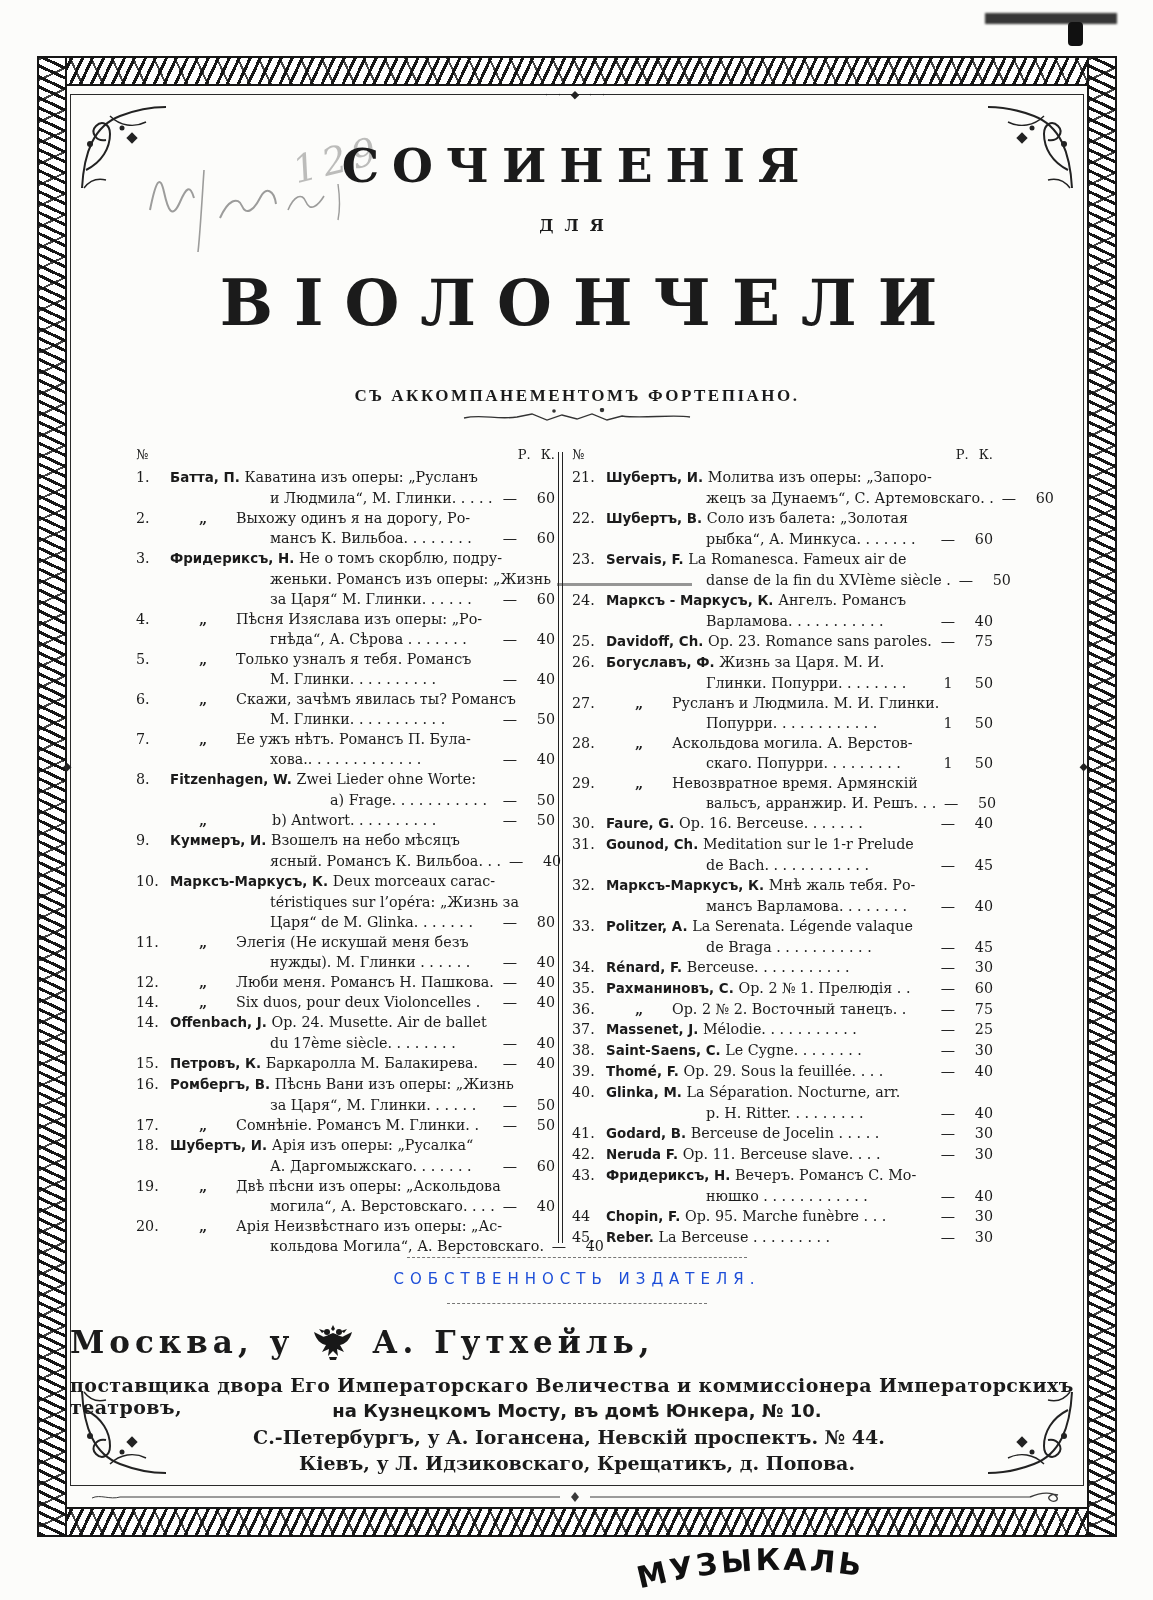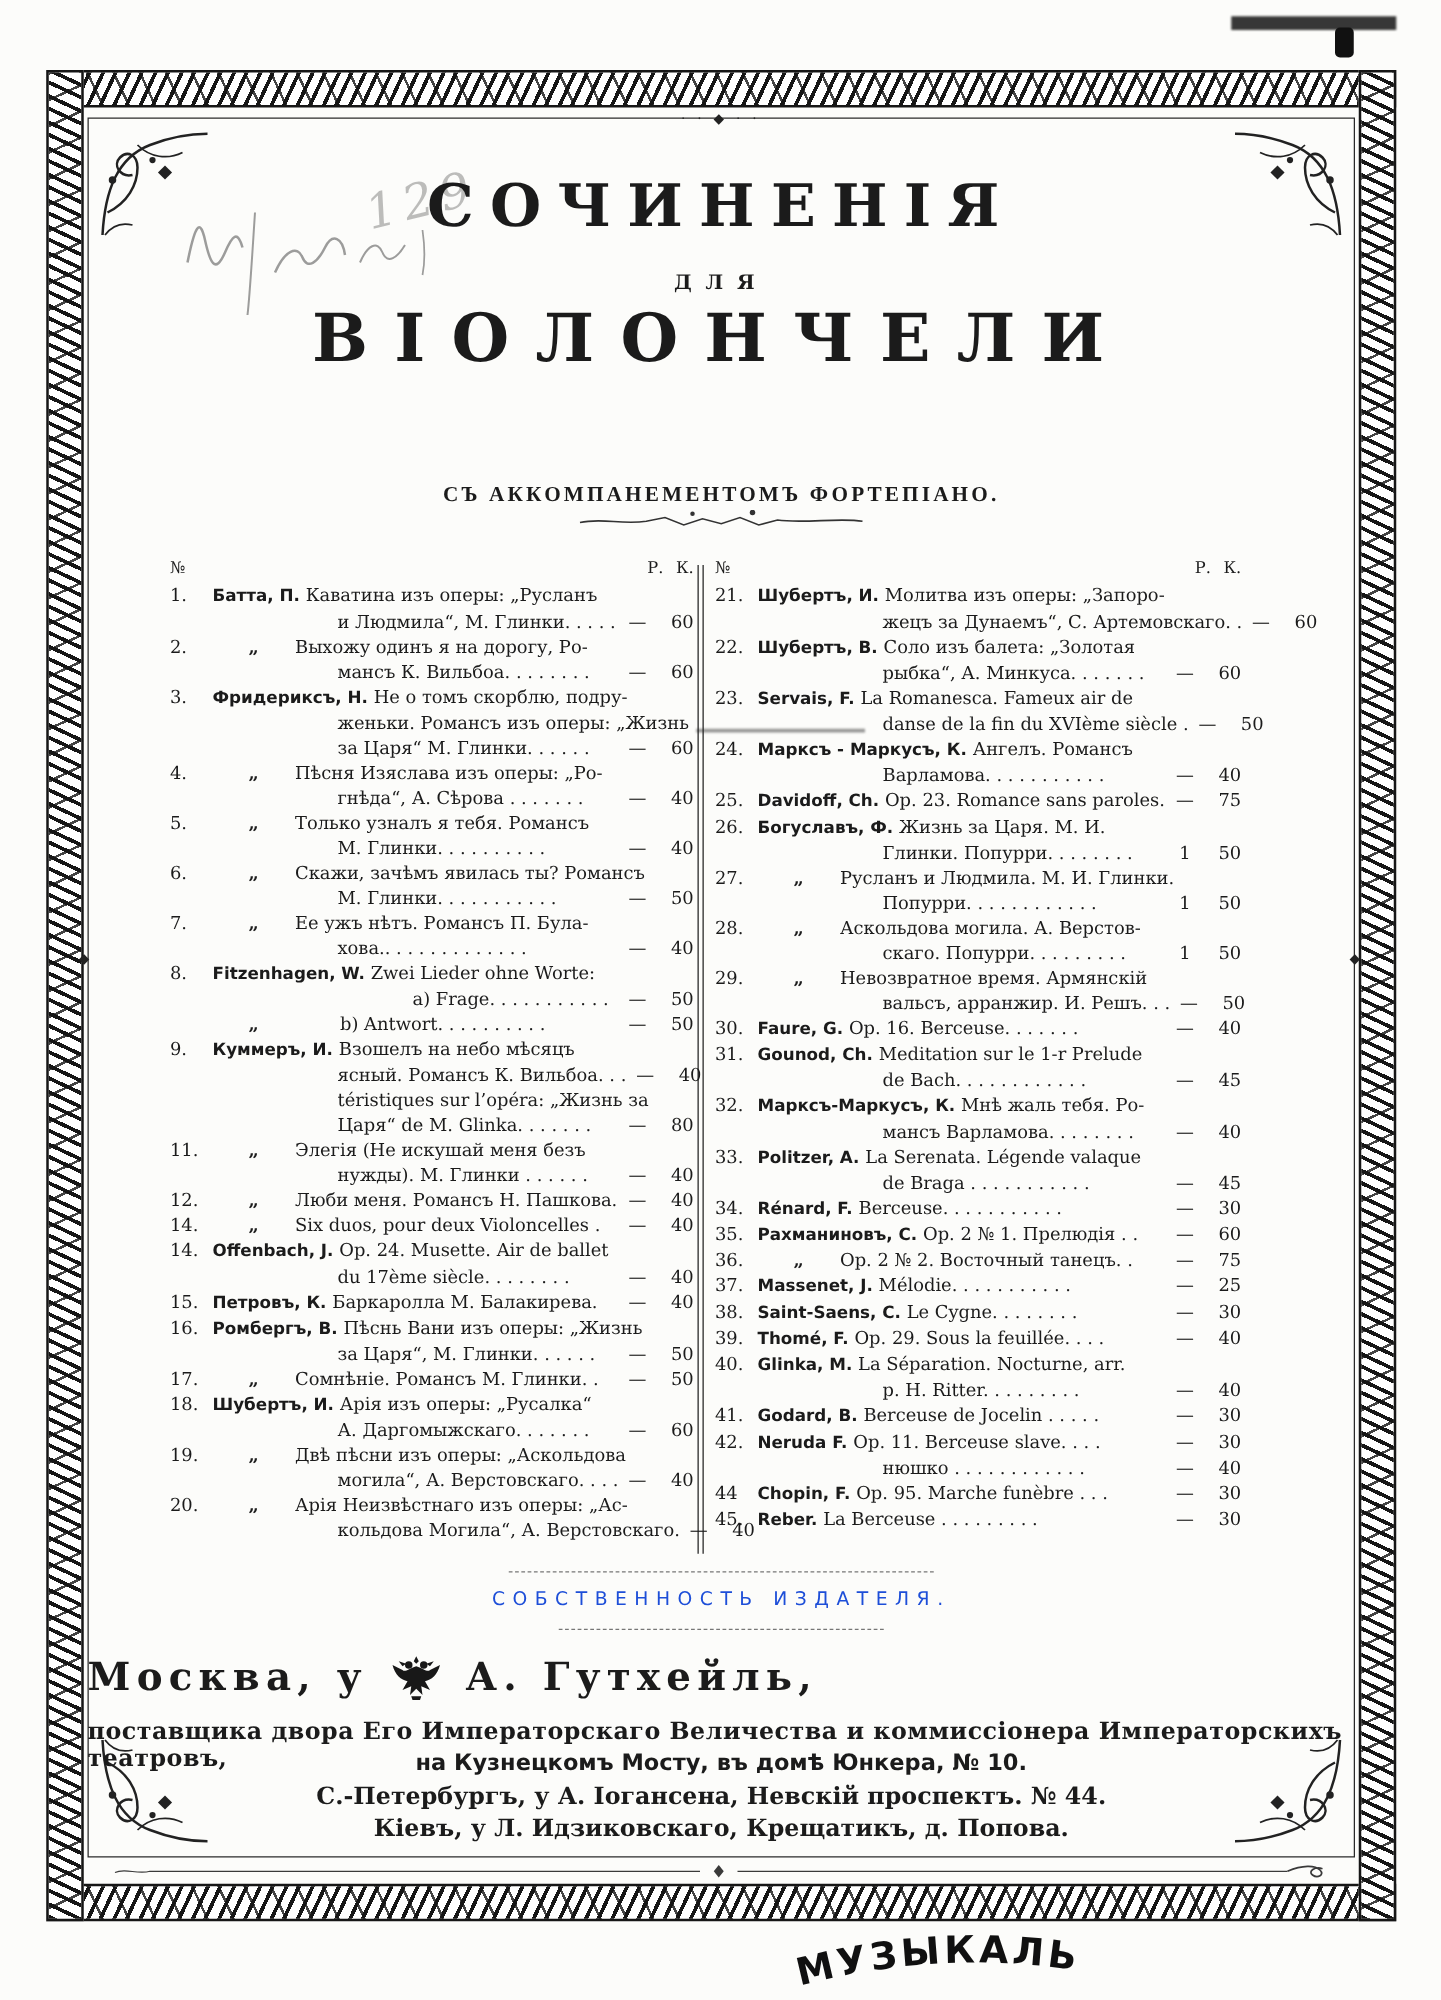--- a/index.html
+++ b/index.html
@@ -40,21 +40,21 @@
 
   
   .hand-number{position:absolute;left:292px;top:138px;font-family:"DejaVu Serif",serif;font-style:italic;
      font-size:38px;color:rgba(20,20,20,.28);transform:rotate(-14deg);letter-spacing:6px;}
   .hand-scribble{position:absolute;left:142px;top:140px;}
 
   
   .tblock{position:absolute;left:70px;width:1014px;text-align:center;}
   .t-small{top:138px;font-size:47px;font-weight:600;letter-spacing:13px;}
   .t-for{top:216px;font-size:16px;font-weight:600;letter-spacing:11px;}
-  .t-main{top:240px;font-size:53px;font-weight:700;letter-spacing:21px;}
+  .t-main{top:266px;font-size:63px;font-weight:700;letter-spacing:21px;padding-left:12px;}
   .t-sub{top:386px;font-size:17px;font-weight:700;letter-spacing:2.5px;font-family:"Liberation Serif",serif;}
   .t-flourish{top:408px;}
 
   
   .col{position:absolute;top:445px;font-size:14.3px;line-height:20px;}
   .col-left{left:136px;width:419px;}
   .col-right{left:572px;width:421px;}
   .divider{position:absolute;left:558px;top:452px;height:791px;width:5px;
      border-left:1.5px solid #222;border-right:1.5px solid #222;box-sizing:border-box;}
   .chead{display:flex;font-size:13px;margin-bottom:2px;}
@@ -340,20 +340,27 @@
         </div>
         <div class="crow">
           <span class="c-num"></span>
           <span class="c-ind1"></span>
           <span class="c-text">ясный. Романсъ К. Вильбоа. . .</span>
           <span class="c-fill"></span>
           <span class="c-rub">—</span>
           <span class="c-kop">40</span>
         </div>
         <div class="crow">
+          <span class="c-num">10.</span>
+          <span class="c-text"><b class="c-author">Марксъ-Маркусъ, К. </b>Deux morceaux carac-</span>
+          <span class="c-fill"></span>
+          <span class="c-rub"></span>
+          <span class="c-kop"></span>
+        </div>
+        <div class="crow">
           <span class="c-num"></span>
           <span class="c-ind1"></span>
           <span class="c-text">téristiques sur l’opéra: „Жизнь за</span>
           <span class="c-fill"></span>
           <span class="c-rub"></span>
           <span class="c-kop"></span>
         </div>
         <div class="crow">
           <span class="c-num"></span>
           <span class="c-ind1"></span>
@@ -742,20 +749,27 @@
           <span class="c-fill"></span>
           <span class="c-rub">—</span>
           <span class="c-kop">30</span>
         </div>
         <div class="crow">
           <span class="c-num">42.</span>
           <span class="c-text"><b class="c-author">Neruda F. </b>Op. 11. Berceuse slave. . . .</span>
           <span class="c-fill"></span>
           <span class="c-rub">—</span>
           <span class="c-kop">30</span>
+        </div>
+        <div class="crow">
+          <span class="c-num">43.</span>
+          <span class="c-text"><b class="c-author">Фридериксъ, Н. </b>Вечеръ. Романсъ С. Мо-</span>
+          <span class="c-fill"></span>
+          <span class="c-rub"></span>
+          <span class="c-kop"></span>
         </div>
         <div class="crow">
           <span class="c-num"></span>
           <span class="c-ind1"></span>
           <span class="c-text">нюшко . . . . . . . . . . . .</span>
           <span class="c-fill"></span>
           <span class="c-rub">—</span>
           <span class="c-kop">40</span>
         </div>
         <div class="crow">

